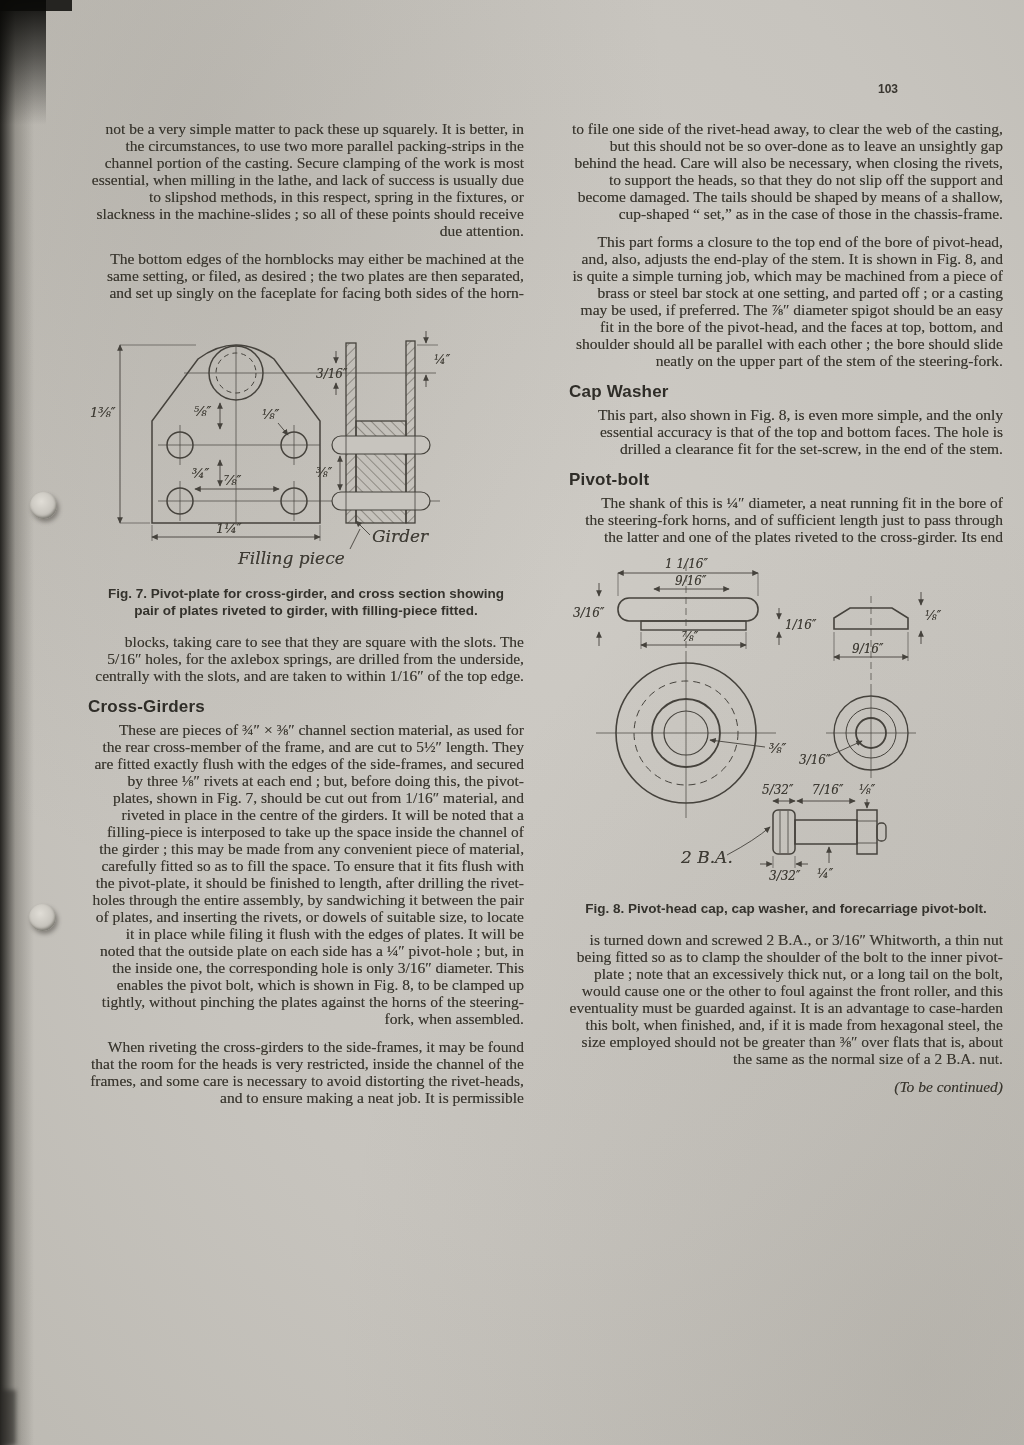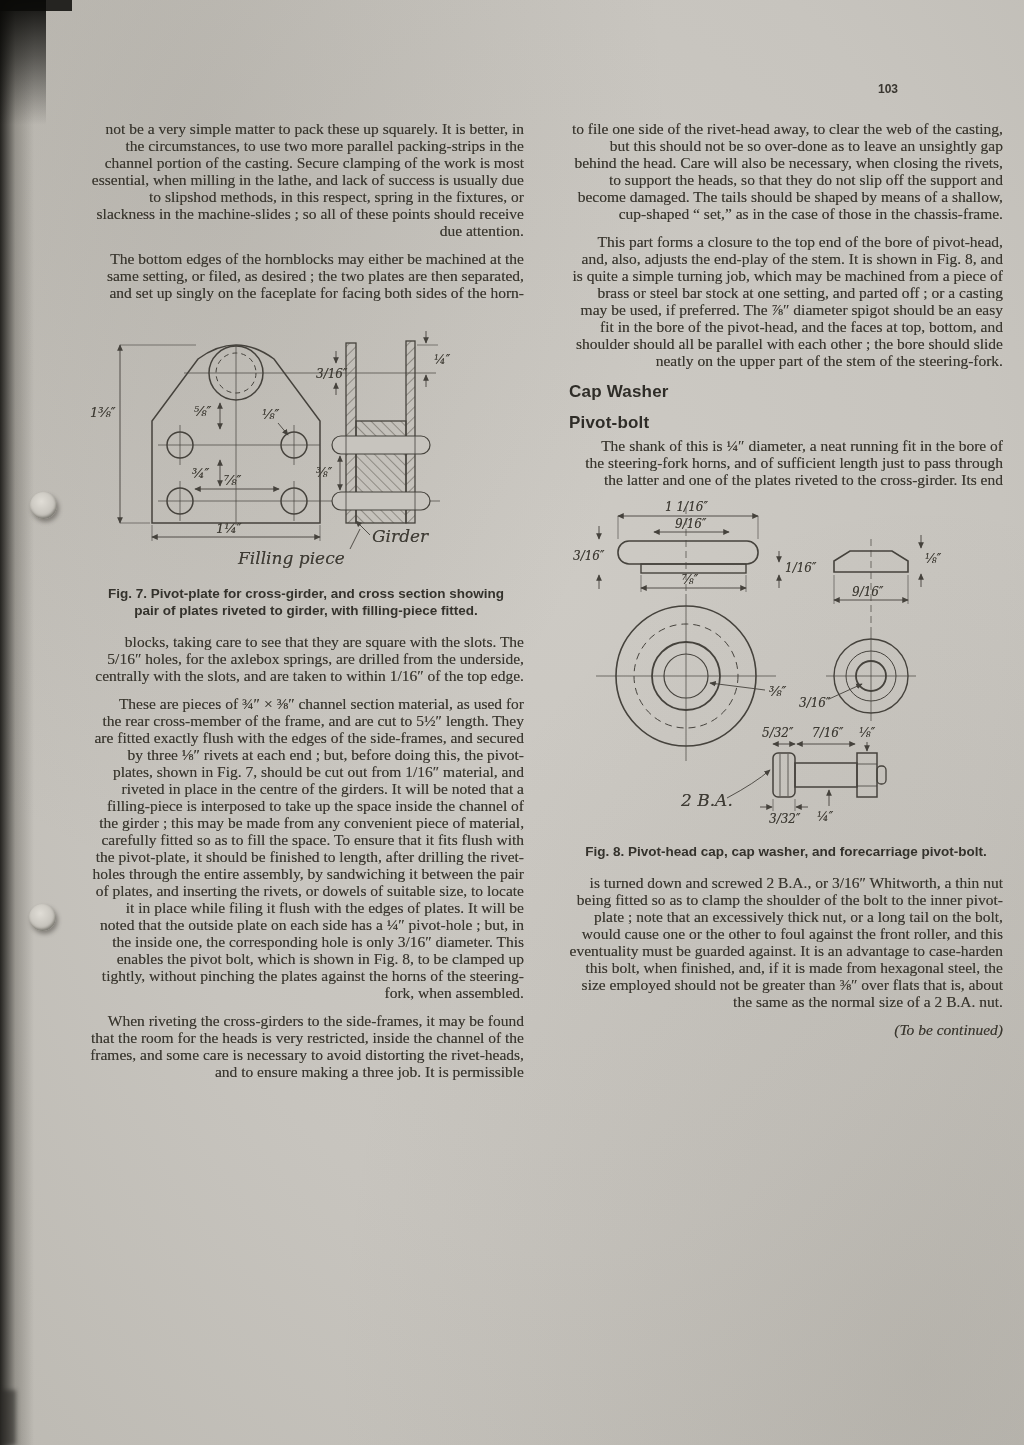--- a/index.html
+++ b/index.html
@@ -134,28 +134,30 @@
         <text class="dims" x="228" y="61">3/16″</text>
         <text class="dims" x="346" y="47">¼″</text>
         <text class="dims" x="228" y="160">⅜″</text>
         <text class="script" x="284" y="225">Girder</text>
         <text class="script" x="150" y="247">Filling piece</text>
       </svg>
       <div class="caption">Fig. 7.  Pivot-plate for cross-girder, and cross section showing pair of plates riveted to girder, with filling-piece fitted.</div>
     </div>
 
     <p>blocks, taking care to see that they are square with the slots.  The 5/16″ holes, for the axlebox springs, are drilled from the underside, centrally with the slots, and are taken to within 1/16″ of the top edge.</p>
+    <h3>Cross-Girders</h3>
     <p class="ind">These are pieces of ¾″ × ⅜″ channel section material, as used for the rear cross-member of the frame, and are cut to 5½″ length.  They are fitted exactly flush with the edges of the side-frames, and secured by three ⅛″ rivets at each end ; but, before doing this, the pivot-plates, shown in Fig. 7, should be cut out from 1/16″ material, and riveted in place in the centre of the girders.  It will be noted that a filling-piece is interposed to take up the space inside the channel of the girder ; this may be made from any convenient piece of material, carefully fitted so as to fill the space.  To ensure that it fits flush with the pivot-plate, it should be finished to length, after drilling the rivet-holes through the entire assembly, by sandwiching it between the pair of plates, and inserting the rivets, or dowels of suitable size, to locate it in place while filing it flush with the edges of plates.  It will be noted that the outside plate on each side has a ¼″ pivot-hole ; but, in the inside one, the corresponding hole is only 3/16″ diameter. This enables the pivot bolt, which is shown in Fig. 8, to be clamped up tightly, without pinching the plates against the horns of the steering-fork, when assembled.</p>
-    <p class="ind">When riveting the cross-girders to the side-frames, it may be found that the room for the heads is very restricted, inside the channel of the frames, and some care is necessary to avoid distorting the rivet-heads, and to ensure making a three job.  It is permissible</p>
+    <p class="ind">When riveting the cross-girders to the side-frames, it may be found that the room for the heads is very restricted, inside the channel of the frames, and some care is necessary to avoid distorting the rivet-heads, and to ensure making a neat job.  It is permissible</p>
   </div>
 
   <div class="col col-right">
     <p>to file one side of the rivet-head away, to clear the web of the casting, but this should not be so over-done as to leave an unsightly gap behind the head. Care will also be necessary, when closing the rivets, to support the heads, so that they do not slip off the support and become damaged.  The tails should be shaped by means of a shallow, cup-shaped “ set,” as in the case of those in the chassis-frame.</p>
     <p class="ind">This part forms a closure to the top end of the bore of pivot-head, and, also, adjusts the end-play of the stem.  It is shown in Fig. 8, and is quite a simple turning job, which may be machined from a piece of brass or steel bar stock at one setting, and parted off ; or a casting may be used, if preferred. The ⅞″ diameter spigot should be an easy fit in the bore of the pivot-head, and the faces at top, bottom, and shoulder should all be parallel with each other ; the bore should slide neatly on the upper part of the stem of the steering-fork.</p>
     <h3>Cap Washer</h3>
+    <p class="ind">This part, also shown in Fig. 8, is even more simple, and the only essential accuracy is that of the top and bottom faces.  The hole is drilled a clearance fit for the set-screw, in the end of the stem.</p>
     <h3>Pivot-bolt</h3>
     <p class="ind">The shank of this is ¼″ diameter, a neat running fit in the bore of the steering-fork horns, and of sufficient length just to pass through the latter and one of the plates riveted to the cross-girder.  Its end</p>
 
     <div class="figure" style="margin-top:6px;">
       <svg width="434" height="334" viewBox="0 0 434 334">
         <defs>
           <marker id="a8" viewBox="0 0 10 10" refX="8" refY="5" markerWidth="8" markerHeight="8" orient="auto-start-reverse">
             <path d="M0,1 L9,5 L0,9 Z" fill="#45423c"></path>
           </marker>
         </defs>

